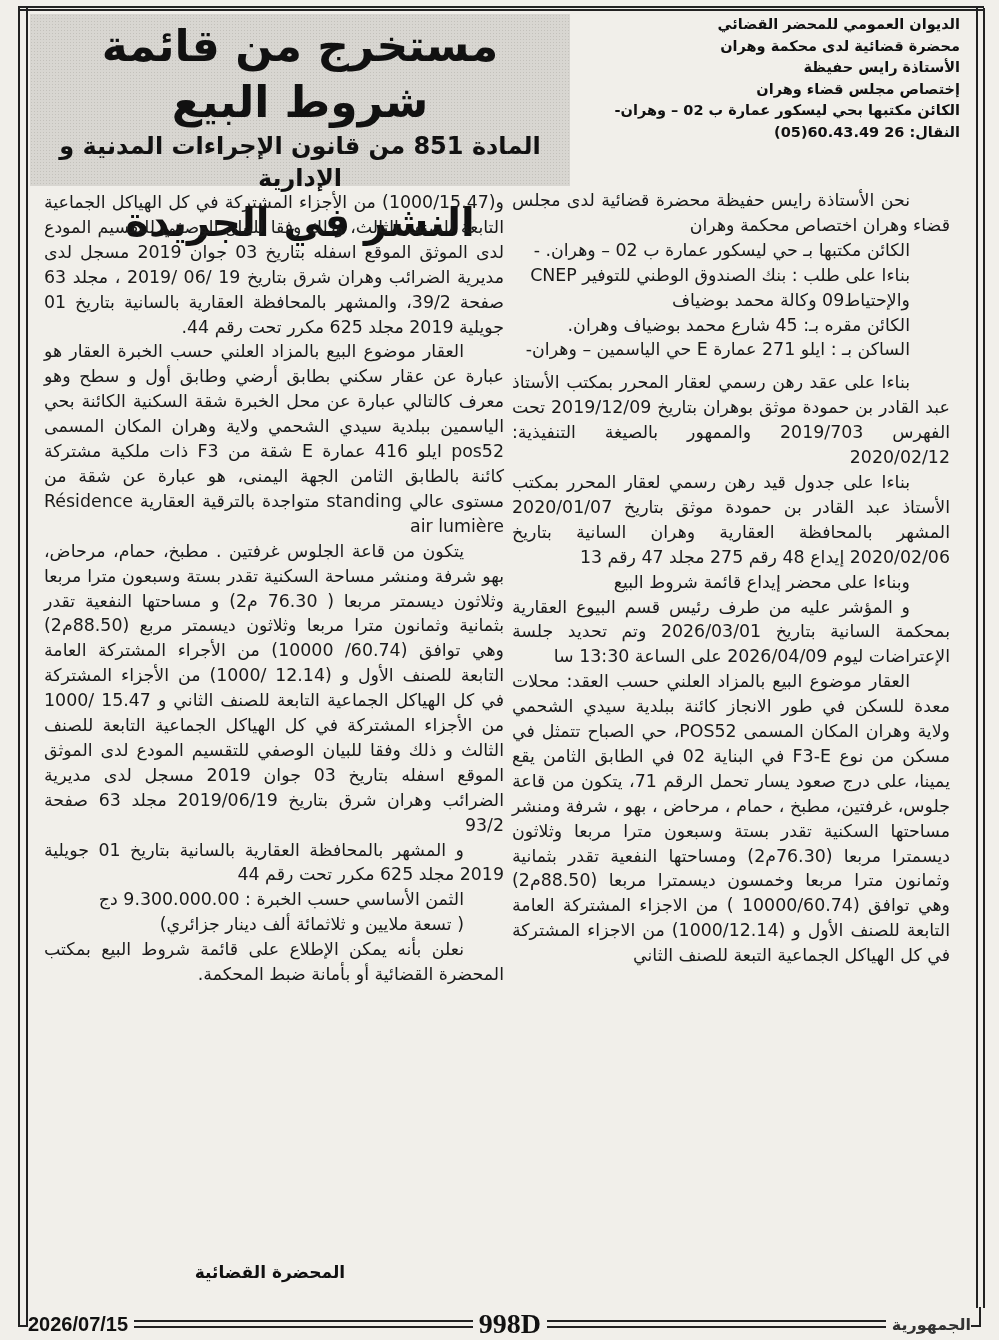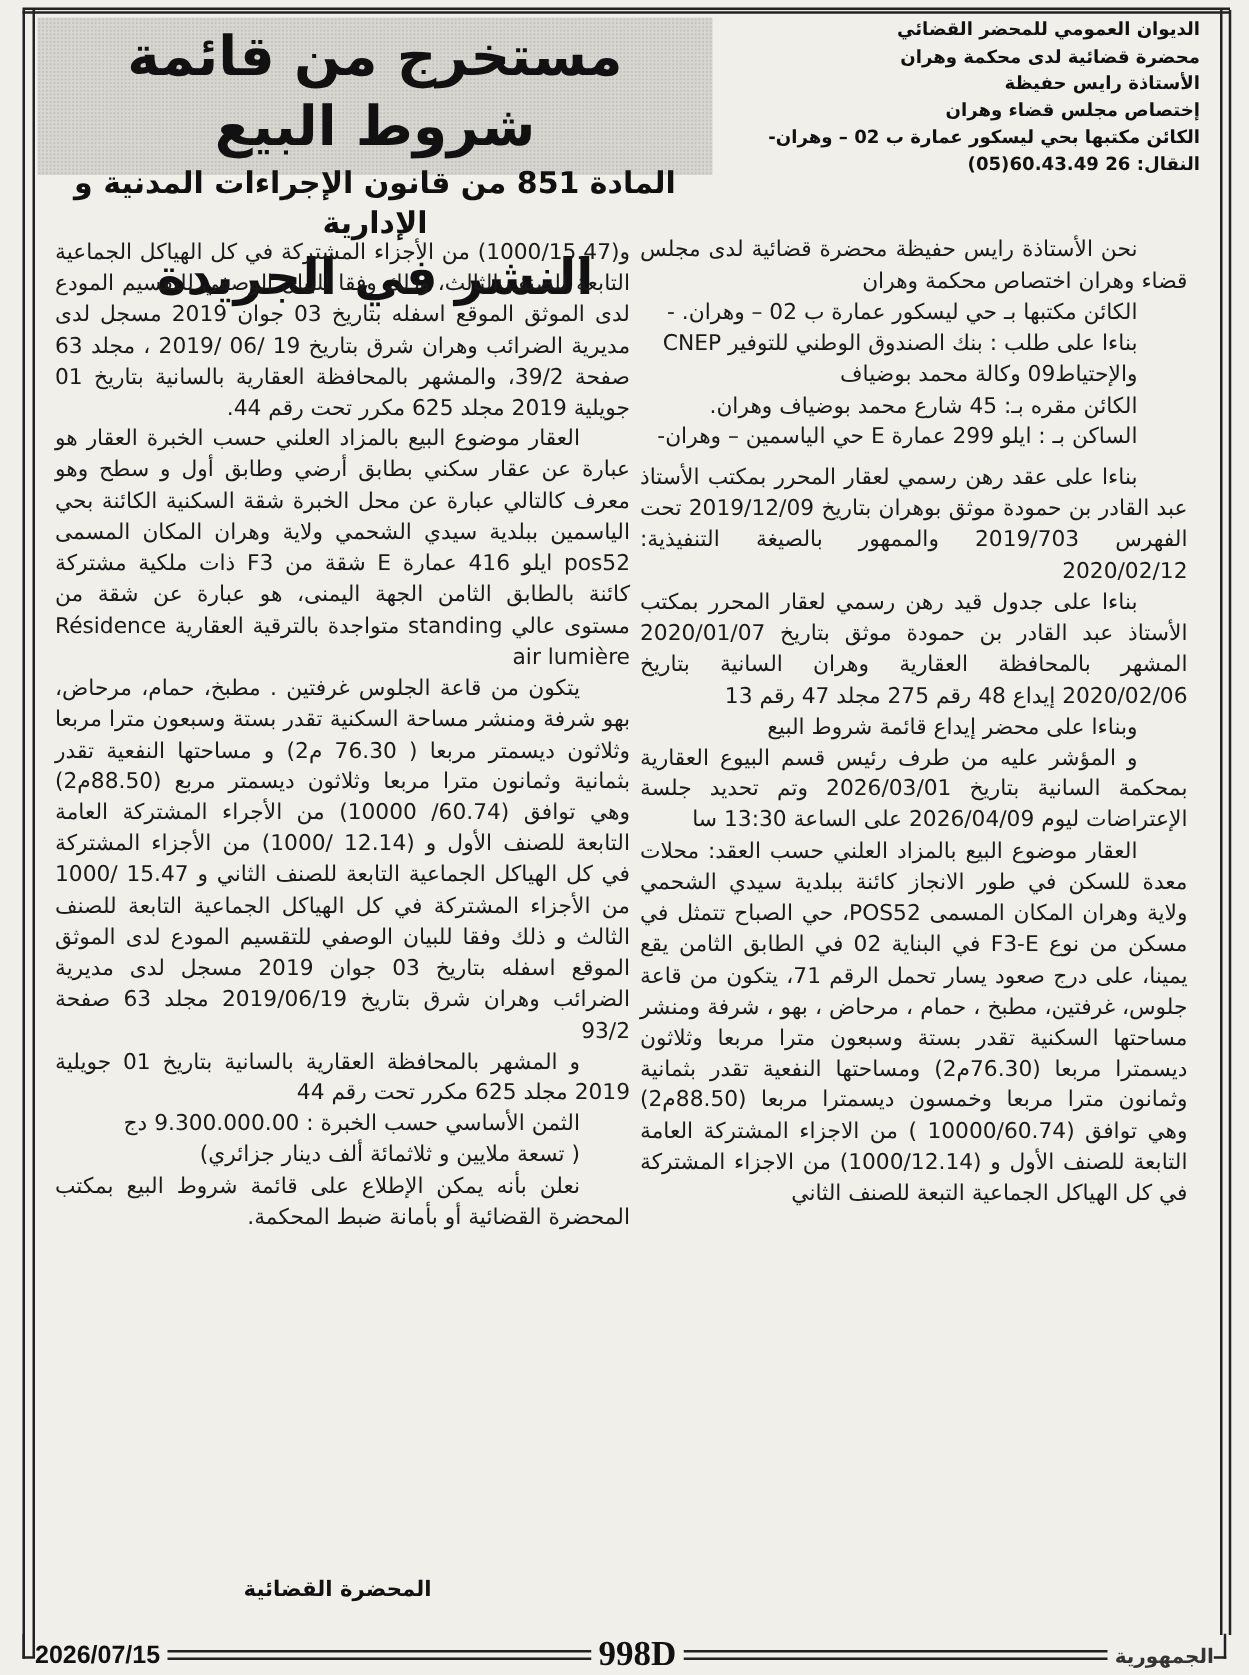--- a/index.html
+++ b/index.html
@@ -16,21 +16,21 @@
     }
     .frame-left {
       position: absolute; left: 18px; top: 8px; width: 6px; height: 1318px;
       border-left: 2px solid #222; border-right: 2px solid #222;
     }
     .frame-right {
       position: absolute; left: 976px; top: 8px; width: 5px; height: 1300px;
       border-left: 2px solid #222; border-right: 2px solid #222;
     }
     .title-box {
-      position: absolute; left: 30px; top: 14px; width: 540px; height: 126px;
+      position: absolute; left: 30px; top: 14px; width: 540px; height: 172px;
       background: #d8d6d1;
       background-image: radial-gradient(#c3c1bb 1px, transparent 1px);
       background-size: 3px 3px;
       direction: rtl; text-align: center;
     }
     .title-main {
       font-family: "DejaVu Sans", sans-serif; font-weight: bold;
       font-size: 44px; line-height: 56px; margin-top: 4px; color: #111;
     }
     .title-sub {
@@ -107,21 +107,21 @@
   <div>الكائن مكتبها بحي ليسكور عمارة ب 02 – وهران-</div>
   <div>النقال: 26 60.43.49(05)</div>
 </div>
 
 <div class="col col-right">
   <p>نحن الأستاذة رايس حفيظة محضرة قضائية لدى مجلس قضاء وهران اختصاص محكمة وهران</p>
   <p>الكائن مكتبها بـ حي ليسكور عمارة ب 02 – وهران. -</p>
   <p>بناءا على طلب : بنك الصندوق الوطني للتوفير CNEP</p>
   <p>والإحتياط09 وكالة محمد بوضياف</p>
   <p>الكائن مقره بـ: 45 شارع محمد بوضياف وهران.</p>
-  <p>الساكن بـ : ايلو 299 عمارة E حي الياسمين – وهران-</p>
+  <p>الساكن بـ : ايلو 271 عمارة E حي الياسمين – وهران-</p>
   <p class="gap">بناءا على عقد رهن رسمي لعقار المحرر بمكتب الأستاذ عبد القادر بن حمودة موثق بوهران بتاريخ 2019/12/09 تحت الفهرس 2019/703 والممهور بالصيغة التنفيذية: 2020/02/12</p>
   <p>بناءا على جدول قيد رهن رسمي لعقار المحرر بمكتب الأستاذ عبد القادر بن حمودة موثق بتاريخ 2020/01/07 المشهر بالمحافظة العقارية وهران السانية بتاريخ 2020/02/06 إيداع 48 رقم 275 مجلد 47 رقم 13</p>
   <p>وبناءا على محضر إيداع قائمة شروط البيع</p>
   <p>و المؤشر عليه من طرف رئيس قسم البيوع العقارية بمحكمة السانية بتاريخ 2026/03/01 وتم تحديد جلسة الإعتراضات ليوم 2026/04/09 على الساعة 13:30 سا</p>
   <p>العقار موضوع البيع بالمزاد العلني حسب العقد: محلات معدة للسكن في طور الانجاز كائنة ببلدية سيدي الشحمي ولاية وهران المكان المسمى POS52، حي الصباح تتمثل في مسكن من نوع F3-E في البناية 02 في الطابق الثامن يقع يمينا، على درج صعود يسار تحمل الرقم 71، يتكون من قاعة جلوس، غرفتين، مطبخ ، حمام ، مرحاض ، بهو ، شرفة ومنشر مساحتها السكنية تقدر بستة وسبعون مترا مربعا وثلاثون ديسمترا مربعا (76.30م2) ومساحتها النفعية تقدر بثمانية وثمانون مترا مربعا وخمسون ديسمترا مربعا (88.50م2) وهي توافق (10000/60.74 ) من الاجزاء المشتركة العامة التابعة للصنف الأول و (1000/12.14) من الاجزاء المشتركة في كل الهياكل الجماعية التبعة للصنف الثاني</p>
 </div>
 
 <div class="col col-left">
   <p class="noindent">و(1000/15.47) من الأجزاء المشتركة في كل الهياكل الجماعية التابعة للصنف الثالث، وذلك وفقا للبيان الوصفي للتقسيم المودع لدى الموثق الموقع اسفله بتاريخ 03 جوان 2019 مسجل لدى مديرية الضرائب وهران شرق بتاريخ 19 /06 /2019 ، مجلد 63 صفحة 39/2، والمشهر بالمحافظة العقارية بالسانية بتاريخ 01 جويلية 2019 مجلد 625 مكرر تحت رقم 44.</p>
   <p>العقار موضوع البيع بالمزاد العلني حسب الخبرة العقار هو عبارة عن عقار سكني بطابق أرضي وطابق أول و سطح وهو معرف كالتالي عبارة عن محل الخبرة شقة السكنية الكائنة بحي الياسمين ببلدية سيدي الشحمي ولاية وهران المكان المسمى pos52 ايلو 416 عمارة E شقة من F3 ذات ملكية مشتركة كائنة بالطابق الثامن الجهة اليمنى، هو عبارة عن شقة من مستوى عالي standing متواجدة بالترقية العقارية Résidence air lumière</p>

